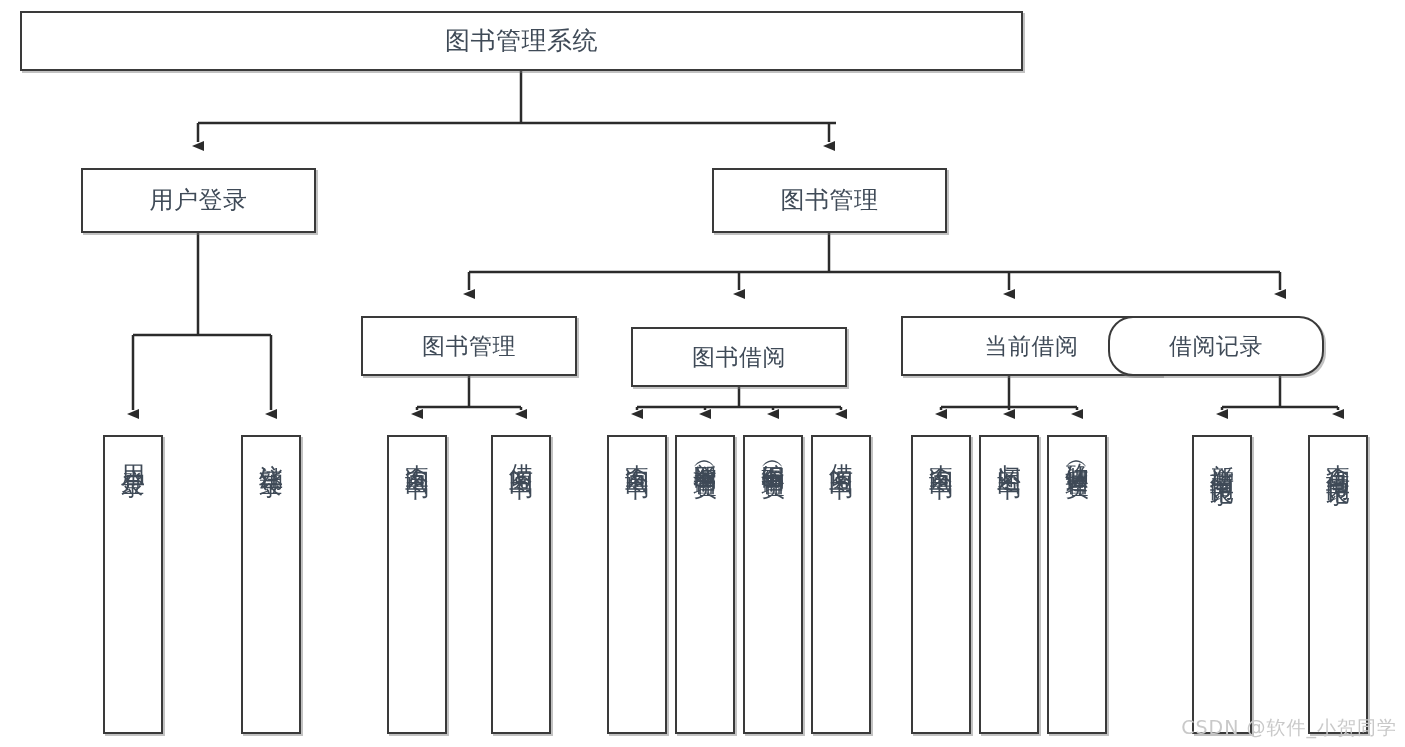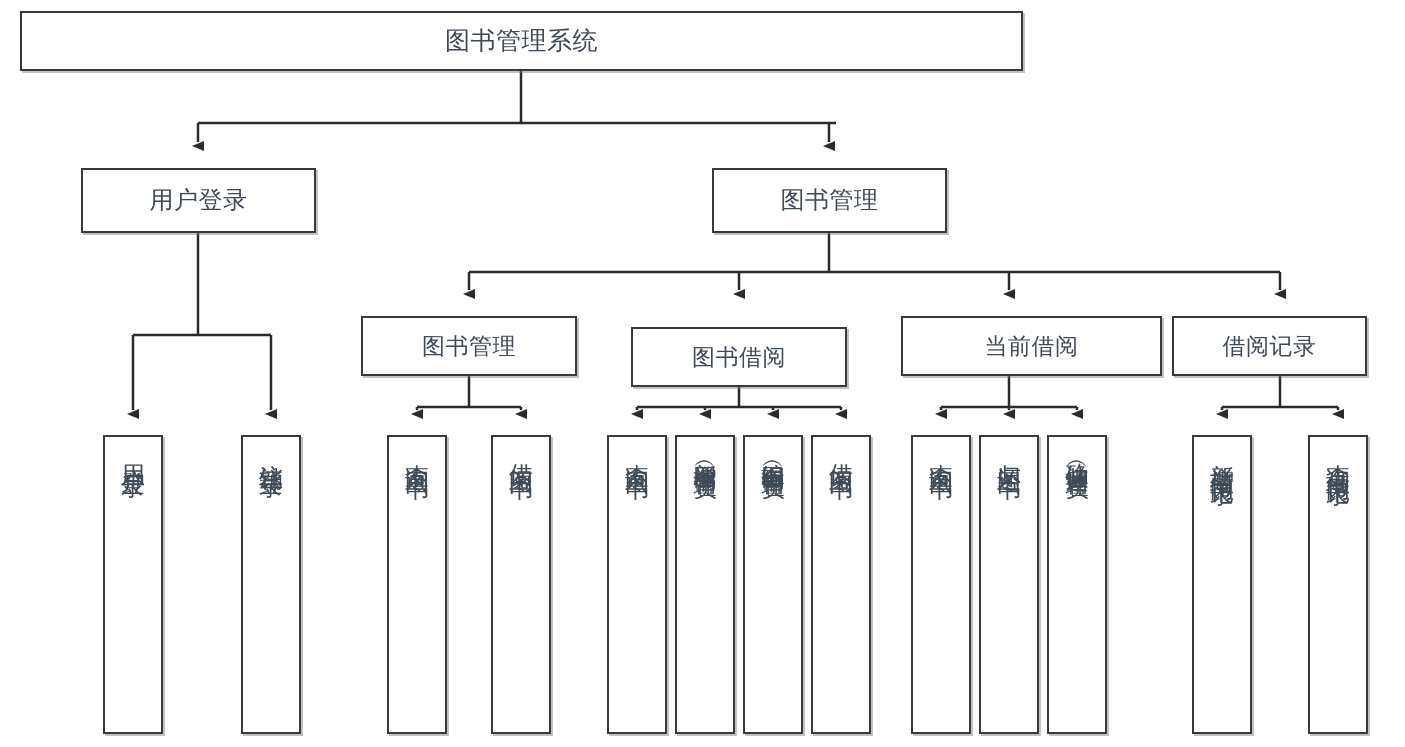--- a/index.html
+++ b/index.html
@@ -86,21 +86,21 @@
 
   <div class="node lvl2" style="left:361px;top:316px;width:216px;height:60px;">
     <span class="lbl">图书管理</span>
   </div>
   <div class="node lvl2" style="left:631px;top:327px;width:216px;height:60px;">
     <span class="lbl">图书借阅</span>
   </div>
   <div class="node lvl2" style="left:901px;top:316px;width:261px;height:60px;">
     <span class="lbl">当前借阅</span>
   </div>
-  <div class="node lvl2" style="left:1172px;top:316px;width:195px;height:60px;">
+  <div class="node lvl2" style="left:1108px;top:316px;width:216px;height:60px;border-radius:25px;">
     <span class="lbl">借阅记录</span>
   </div>
 
   <div class="node leaf" style="left:103px;top:435px;width:60px;height:299px;">
     <span class="lbl">用户登录</span>
   </div>
   <div class="node leaf" style="left:241px;top:435px;width:60px;height:299px;">
     <span class="lbl">注销登录</span>
   </div>
 
@@ -134,14 +134,15 @@
     <span class="lbl">确认归还（管理员）</span>
   </div>
 
   <div class="node leaf" style="left:1192px;top:435px;width:60px;height:299px;">
     <span class="lbl">新增借阅记录</span>
   </div>
   <div class="node leaf" style="left:1308px;top:435px;width:60px;height:299px;">
     <span class="lbl">查询借阅记录</span>
   </div>
 
+  <div id="watermark">CSDN @软件_小贺同学</div>
 
 </div>
 
 </body></html>

